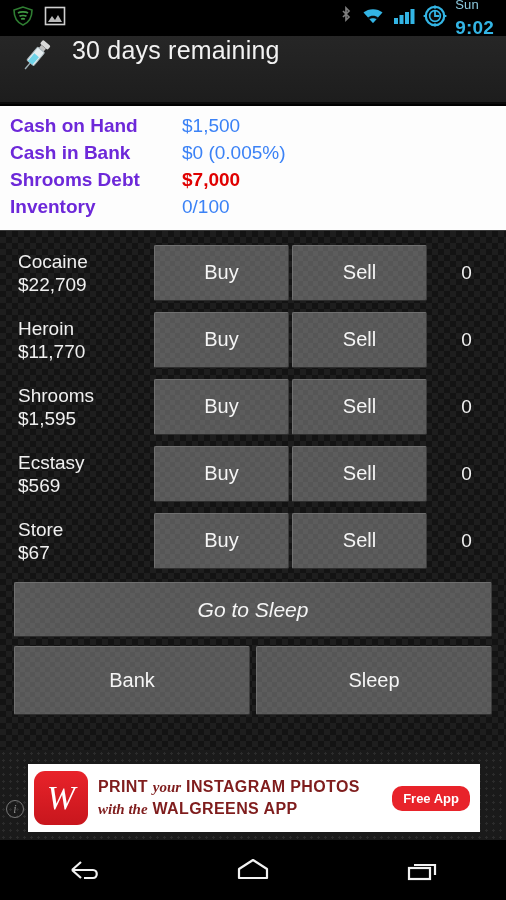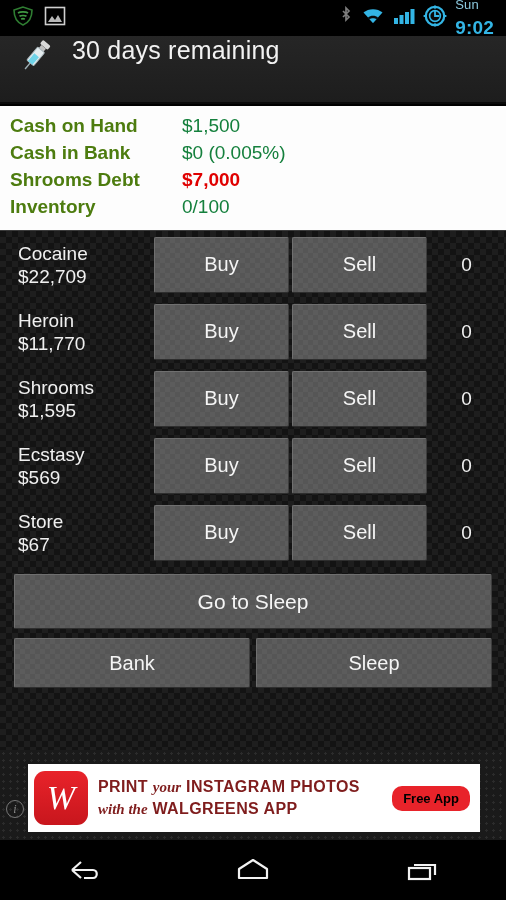--- a/index.html
+++ b/index.html
@@ -52,39 +52,39 @@
 
   
   .stats {
     position: absolute; top: 106px; left: 0;
     width: 506px; height: 124px;
     background: #fdfdfd;
     padding: 9px 0 0 10px;
   }
   .stat-row { display: flex; align-items: baseline; height: 27px; }
   .stat-label {
-    width: 172px; color: #4d7c0f; font-size: 19px; font-weight: bold;
-  }
-  .stat-value { color: #15803d; font-size: 19px; }
+    width: 172px; color: #6d28d9; font-size: 19px; font-weight: bold;
+  }
+  .stat-value { color: #3b82f6; font-size: 19px; }
   .stat-value.debt { color: #e00000; font-weight: bold; }
 
   
   .body-area {
     position: absolute; top: 230px; left: 0;
     width: 506px; height: 520px;
     background-color: #131313;
     background-image:
       linear-gradient(45deg, #1e1e1e 25%, transparent 25%, transparent 75%, #1e1e1e 75%),
       linear-gradient(45deg, #1e1e1e 25%, transparent 25%, transparent 75%, #1e1e1e 75%);
     background-size: 12px 12px;
     background-position: 0 0, 6px 6px;
     border-top: 1px solid #3a3a3a;
   }
 
-  .drug-list { }
+  .drug-list { padding-top: 8px; }
   .drug-row {
     display: flex; align-items: center;
     height: 67px; padding: 0 0 0 18px;
   }
   .drug-info { width: 136px; }
   .drug-name { color: #f0f0f0; font-size: 19px; line-height: 23px; }
   .drug-price { color: #f0f0f0; font-size: 19px; line-height: 23px; }
 
   .btn {
     background-color: #565656;
@@ -100,25 +100,25 @@
     color: #f5f5f5; font-size: 20px;
     display: flex; align-items: center; justify-content: center;
     font-family: "Liberation Sans", sans-serif;
   }
   .btn-buy, .btn-sell { width: 135px; height: 56px; }
   .btn-sell { margin-left: 3px; }
   .drug-qty {
     flex: 1; text-align: center; color: #f0f0f0; font-size: 19px;
   }
 
-  .sleep-wrap { padding: 8px 14px 0 14px; }
+  .sleep-wrap { padding: 8px 14px 0 14px; font-style: italic; }
   .btn-sleep { width: 100%; height: 55px; font-size: 21px; }
 
   .action-row { display: flex; padding: 9px 14px 0 14px; gap: 6px; }
-  .btn-small { flex: 1; height: 50px; font-size: 20px; }
+  .btn-small { flex: 1; height: 69px; font-size: 20px; }
 
   
   .ad-strip {
     position: absolute; top: 750px; left: 0;
     width: 506px; height: 90px;
     background-color: #1a1a1a;
     background-image:
       radial-gradient(circle, #2c2c2c 1.3px, transparent 1.4px);
     background-size: 7px 7px;
     display: flex; align-items: center;
@@ -147,21 +147,21 @@
   .ad-text { margin-left: 10px; flex: 1; }
   .ad-line {
     color: #7f1d1d; font-size: 16px; font-weight: bold;
     letter-spacing: .4px; line-height: 21px; white-space: nowrap;
   }
   .ad-script {
     font-family: "Liberation Serif", serif; font-style: italic;
     font-size: 15px; letter-spacing: 0;
   }
   .ad-badge {
-    background: #e8232a; color: #000000; border-radius: 10px;
+    background: #e8232a; color: #ffffff; border-radius: 10px;
     padding: 5px 11px; font-size: 13px; font-weight: bold;
     white-space: nowrap; flex-shrink: 0; margin-right: 4px;
   }
 
   
   .navbar {
     position: absolute; top: 840px; left: 0;
     width: 506px; height: 60px; background: #000;
     display: flex; align-items: center; justify-content: space-around;
   }

